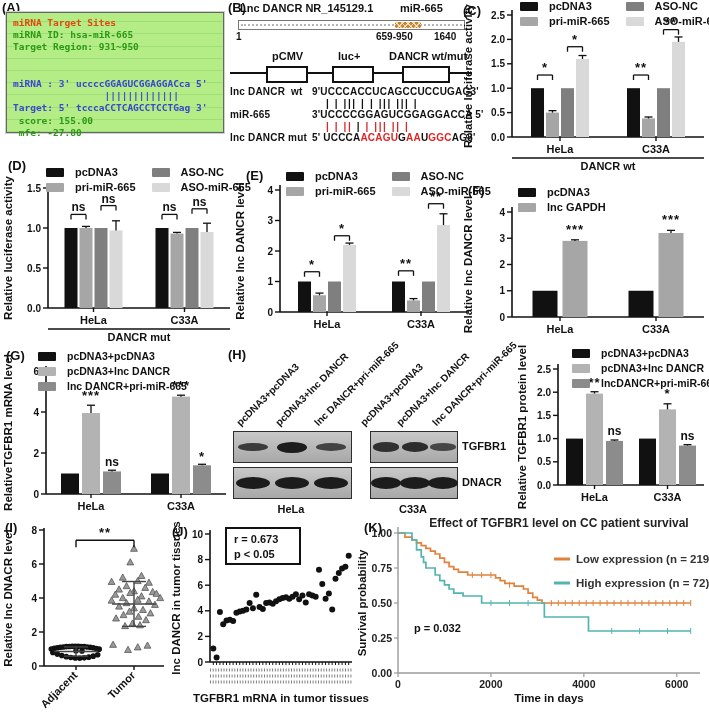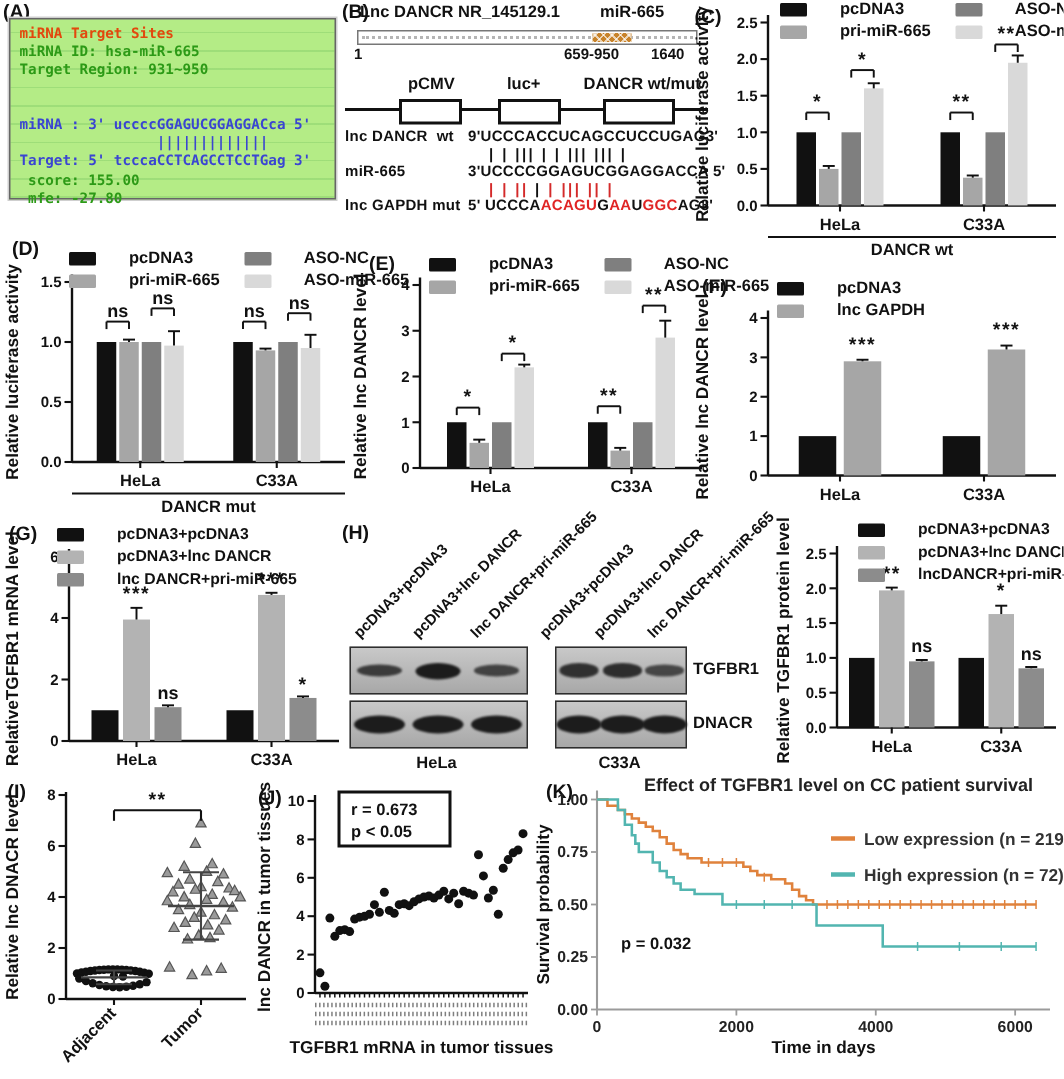--- a/index.html
+++ b/index.html
@@ -13,21 +13,21 @@
   .ylab{font-size:11.5px;font-weight:bold;}
   .glab{font-size:11px;font-weight:bold;}
   .sig{font-size:13px;font-weight:bold;letter-spacing:1px;}
   .ns{font-size:12px;font-weight:bold;}
   .km-tick{font-size:10.5px;font-weight:bold;fill:#222;}
   .km-title{font-size:12px;font-weight:bold;fill:#222;}
   .km-leg{font-size:11.5px;font-weight:bold;fill:#333;}
   
   .legend{position:absolute;display:grid;grid-row-gap:3px;grid-column-gap:16px;
           font-size:11px;font-weight:bold;z-index:5;}
-  .litem{display:flex;align-items:center;gap:22px;white-space:nowrap;}
+  .litem{display:flex;align-items:center;gap:11px;white-space:nowrap;}
   .swatch{display:inline-block;width:18px;height:9px;border-radius:1px;flex:0 0 auto;}
   
   .term{position:absolute;left:6px;top:12px;width:218px;height:121px;
         background:#b4ec86;border:1px solid #666;box-shadow:0 0 0 1px #cfcfcf;
         font-family:"DejaVu Sans Mono",monospace;font-size:9.5px;font-weight:bold;
         line-height:12.2px;white-space:pre;padding:4px 0 0 6px;box-sizing:border-box;
         background-image:repeating-linear-gradient(0deg,rgba(140,210,110,.55) 0 1px,transparent 1px 12.2px);}
   
   .btext{position:absolute;font-weight:bold;font-size:11px;white-space:nowrap;}
   .bseq{position:absolute;font-weight:bold;font-size:10px;white-space:pre;letter-spacing:.2px;}
@@ -76,21 +76,21 @@
     <div class="cbox" style="left:40px;top:66px;width:38px;height:13px"></div>
     <div class="cbox" style="left:106px;top:66px;width:38px;height:13px"></div>
     <div class="cbox" style="left:176px;top:66px;width:44px;height:13px"></div>
     <div id="bAlign">
         <div class="bseq" style="left: 4px; top: 86px;">lnc DANCR  wt</div>
         <div class="bseq" style="left: 86px; top: 86px;"><span style="color: rgb(17, 17, 17);">9'UCCCACCUCAGCCUCCUGAG3'</span></div>
         <div class="bseq bbars" style="left: 100px; top: 97.5px;"><span style="color: rgb(17, 17, 17);">| | ||| | | ||| ||| |</span></div>
         <div class="bseq" style="left: 4px; top: 109px;">miR-665</div>
         <div class="bseq" style="left: 86px; top: 109px;"><span style="color: rgb(17, 17, 17); margin-top: 12px;">3'UCCCCGGAGUCGGAGGACCA 5'</span></div>
         <div class="bseq bbars" style="left: 100px; top: 120.5px;"><span style="color: rgb(212, 42, 42);">| | ||</span><span style="color: rgb(17, 17, 17);"> | </span><span style="color: rgb(212, 42, 42);">| ||| || |</span></div>
-        <div class="bseq" style="left: 4px; top: 132px;">lnc GAPDH mut</div>
+        <div class="bseq" style="left: 4px; top: 132px;">lnc DANCR mut</div>
         <div class="bseq" style="left: 86px; top: 132px;"><span style="color: rgb(17, 17, 17);">5' UCCCA</span><span style="color: rgb(224, 37, 37);">ACAGU</span><span style="color: rgb(17, 17, 17);">G</span><span style="color: rgb(224, 37, 37);">AA</span><span style="color: rgb(17, 17, 17);">U</span><span style="color: rgb(224, 37, 37);">GGC</span><span style="color: rgb(17, 17, 17);">AG3'</span></div>
       </div>
   </section>
 
   <section class="panel" id="pC" style="left:458px;top:0;width:251px;height:200px">
     <span class="plabel" style="left:5px;top:3px">(C)</span>
     <svg id="svgC" width="251" height="200">
         <line x1="54" y1="10" x2="54" y2="137" stroke="#111" stroke-width="1.6"></line>
         <line x1="54" y1="137" x2="246" y2="137" stroke="#111" stroke-width="1.6"></line>
         <line x1="49" y1="137" x2="54" y2="137" stroke="#111" stroke-width="1.4"></line>

